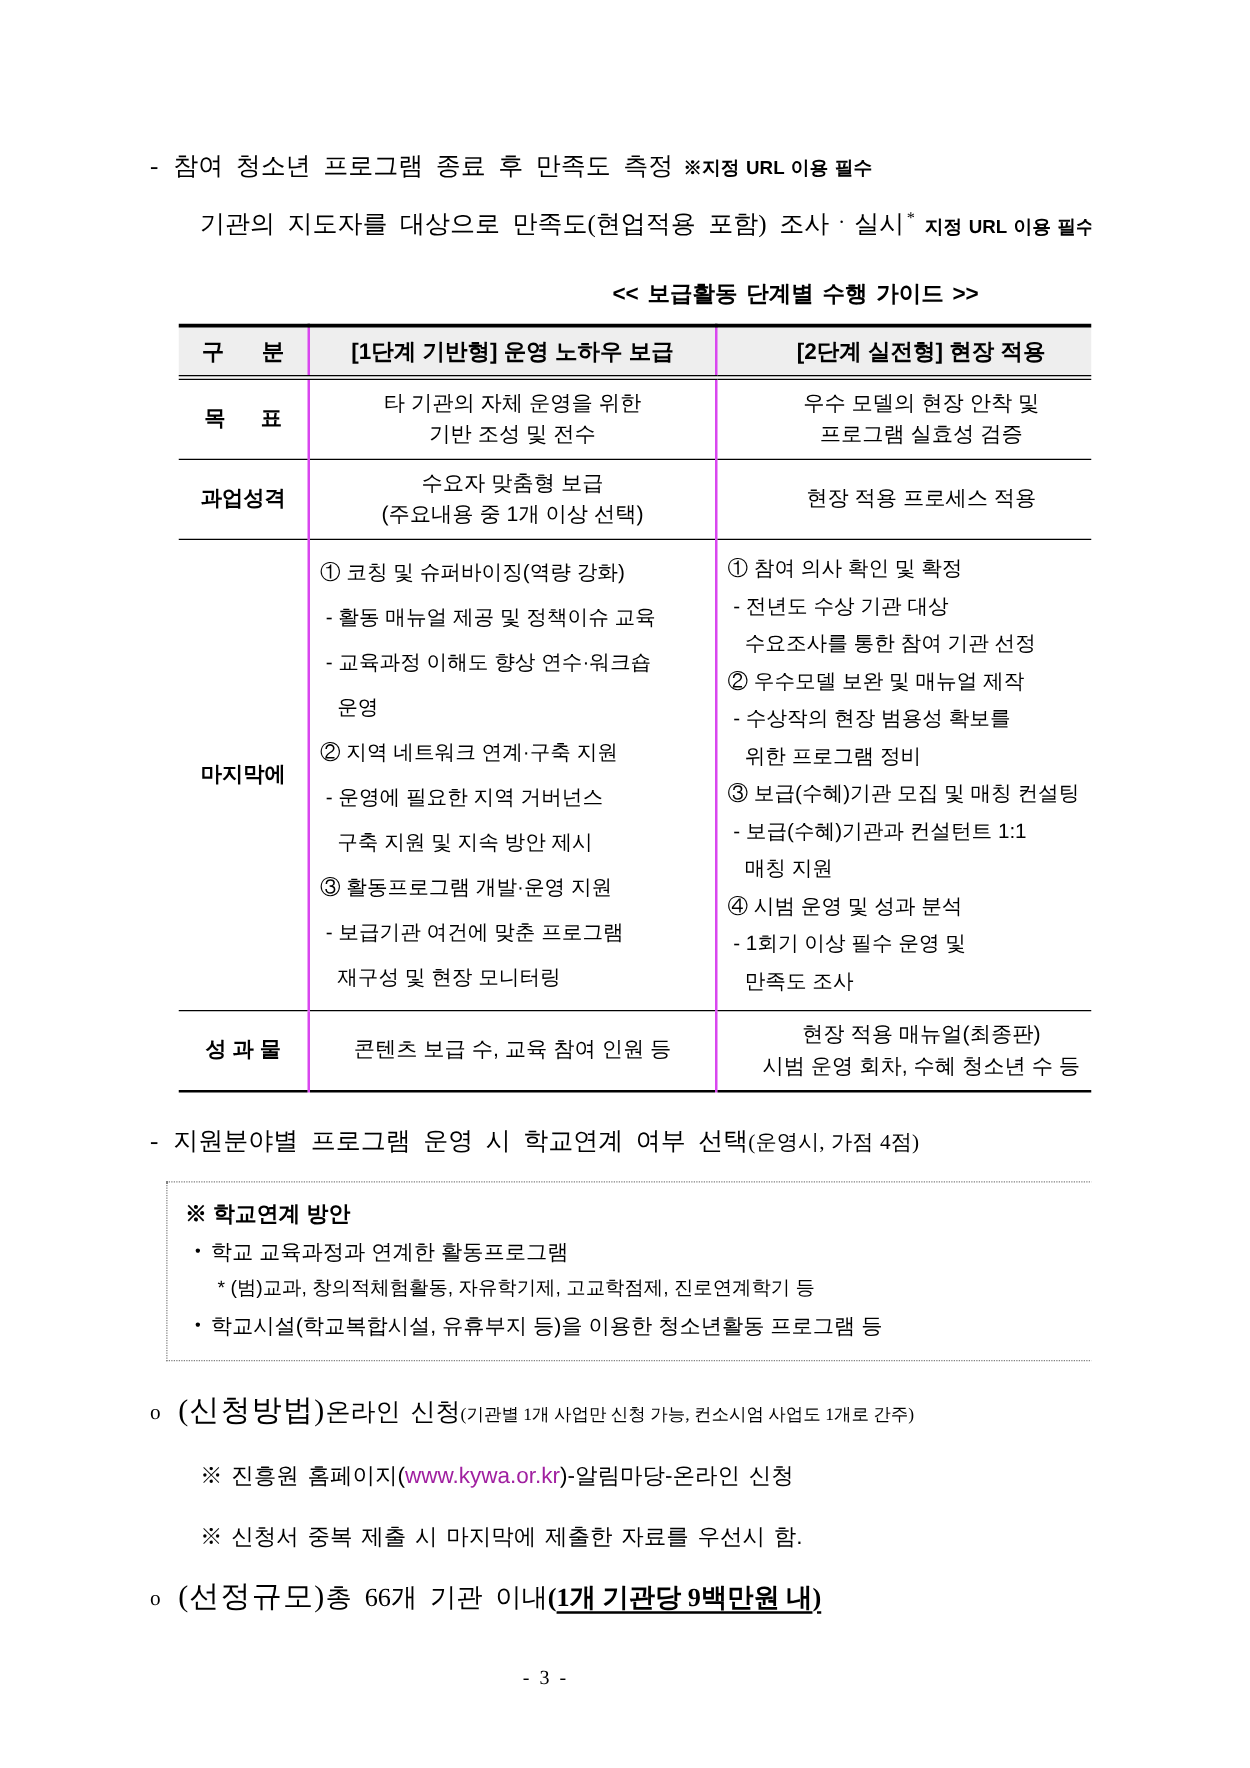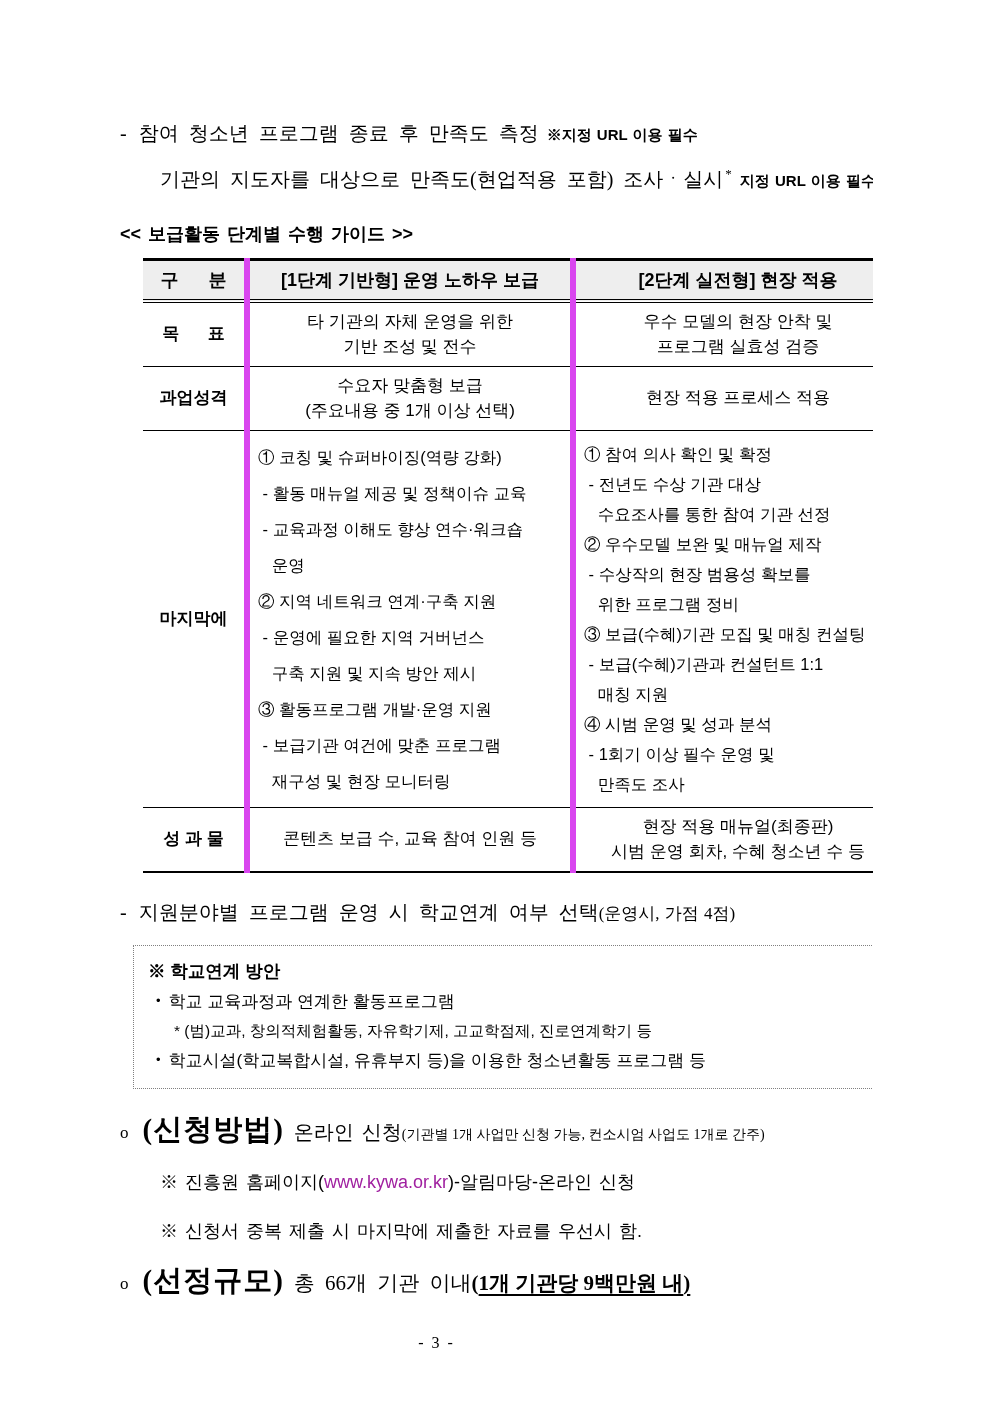--- a/index.html
+++ b/index.html
@@ -18,35 +18,35 @@
   .serif-line{font-size:20px;line-height:30px;word-spacing:5px;white-space:nowrap;}
   .dash{display:inline-block;margin-right:12px;}
   .intro-note{font-family:"Liberation Sans", sans-serif;font-weight:bold;font-size:15px;word-spacing:1px;margin-left:8px;}
   .line2{margin-top:14px;}
   .line3{margin-top:9px;margin-left:40px;}
   .bold{font-weight:bold;}
   .sup-star{font-size:13px;vertical-align:super;margin-left:2px;}
 
   
   .table-title{
-    margin-top:26px;text-align:left;font-family:"Liberation Sans", sans-serif;
+    margin-top:26px;text-align:right;font-family:"Liberation Sans", sans-serif;
     font-weight:bold;font-size:18px;letter-spacing:0px;word-spacing:2px;
   }
   table.guide{
     border-collapse:collapse;table-layout:fixed;
     margin-left:23px;margin-top:12px;width:757px;
     border-top:3px solid #000;border-bottom:2px solid #000;
     font-family:"Liberation Sans", sans-serif;
   }
   table.guide th, table.guide td{vertical-align:middle;}
   table.guide th{
     background:var(--header-bg);font-size:18px;font-weight:bold;
     padding:7px 2px;border-bottom:4px double #000;
   }
-  table.guide th + th, table.guide td + td{border-left:6px solid #d946ef;}
+  table.guide th + th, table.guide td + td{border-left:2px solid #d946ef;}
   table.guide tbody td{border-top:1px solid #000;font-size:17px;text-align:center;padding:6px 4px;line-height:1.5;}
   .cell-label{font-weight:bold;font-size:18px;white-space:pre-wrap;}
   .cell-multi{white-space:pre-line;}
   .cell-list{text-align:left !important;white-space:pre-wrap;padding:8px 4px 8px 8px !important;}
   .cell-list.left{line-height:36px;font-size:16.5px;}
   .cell-list.right{line-height:30px;font-size:16.5px;}
 
   
   .school-line{margin-top:24px;}
   .school-note{font-size:17px;word-spacing:1px;}
@@ -56,21 +56,21 @@
     font-family:"Liberation Sans", sans-serif;font-size:17px;
   }
   .school-box .box-title{font-weight:bold;font-size:17.5px;line-height:30px;}
   .school-box .box-bullet{line-height:30px;padding-left:8px;}
   .school-box .box-sub{line-height:28px;padding-left:26px;font-size:15.5px;}
   .bullet-glyph{display:inline-block;margin-right:8px;font-size:13px;vertical-align:2px;}
 
   
   .apply-line{margin-top:24px;font-size:20px;line-height:32px;white-space:nowrap;}
   .o-marker{display:inline-block;font-size:17px;margin-right:14px;vertical-align:1px;}
-  .apply-label{font-weight:bold;font-size:29px;letter-spacing:1px;margin-right:10px;}
+  .apply-label{font-weight:normal;font-size:24px;letter-spacing:1px;}
   .apply-main{font-size:20px;word-spacing:3px;}
   .apply-paren{font-size:14px;}
   .sans-note{
     font-family:"Liberation Sans", sans-serif;font-size:18px;line-height:28px;
     margin-left:40px;margin-top:17px;word-spacing:2px;white-space:nowrap;
   }
   .url-link{color:var(--url-color);cursor:pointer;}
   .scale-line{margin-top:19px;font-size:21px;white-space:nowrap;}
   .scale-main{word-spacing:5px;}
   .scale-underline{font-weight:bold;text-decoration:underline;text-underline-offset:4px;}

